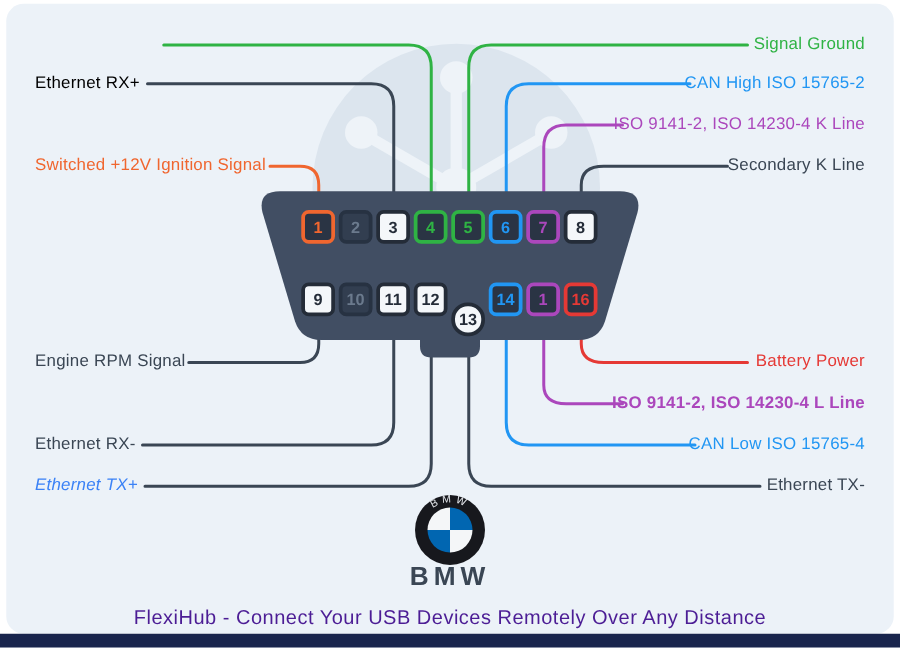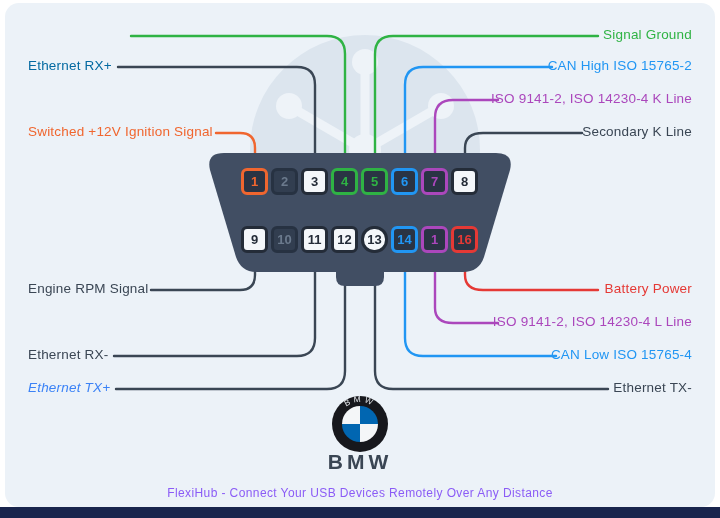--- a/index.html
+++ b/index.html
@@ -31,21 +31,21 @@
     color:#3a4654;
   }
   .label.left{left:28px;}
   .label.right{right:28px;text-align:right;}
   .wordmark{
     position:absolute;left:0;width:720px;top:450px;text-align:center;
     font-size:21px;font-weight:bold;letter-spacing:4px;color:#3a4654;
   }
   .footer{
     position:absolute;left:0;width:720px;top:486px;text-align:center;
-    font-size:12px;letter-spacing:.4px;color:#8b5cf6;
+    font-size:16px;letter-spacing:.4px;color:#4c1d95;
   }
 </style>
 </head>
 <body>
 
 <div class="panel"></div>
 
 <div class="stage">
 
   <svg width="720" height="518" viewBox="0 0 720 518">
@@ -96,37 +96,37 @@
   <div class="pin" style="left: 331px; top: 168px; --c: #2fb344;">4</div>
   <div class="pin" style="left: 361px; top: 168px; --c: #2fb344;">5</div>
   <div class="pin" style="left: 391px; top: 168px; --c: #2196f3;">6</div>
   <div class="pin" style="left: 421px; top: 168px; --c: #ab47bc;">7</div>
   <div class="pin plain" style="left: 451px; top: 168px; --c: #242c38;">8</div>
 
   <div class="pin plain" style="left: 241px; top: 226px; --c: #242c38;">9</div>
   <div class="pin muted" style="left: 271px; top: 226px; --c: #6b7a8d;">10</div>
   <div class="pin plain" style="left: 301px; top: 226px; --c: #242c38;">11</div>
   <div class="pin plain" style="left: 331px; top: 226px; --c: #242c38;">12</div>
-  <div class="pin plain" style="left: 361px; top: 226px; border-radius: 13px; --c: #242c38;">13</div>
+  <div class="pin plain" style="left: 361px; top: 242px; border-radius: 13px; --c: #242c38;">13</div>
   <div class="pin" style="left: 391px; top: 226px; --c: #2196f3;">14</div>
   <div class="pin" style="left: 421px; top: 226px; --c: #ab47bc;">1</div>
   <div class="pin" style="left: 451px; top: 226px; --c: #e53935;">16</div>
 
-  <div class="label left" style="top: 58px; color: #0369a1;">Ethernet RX+</div>
+  <div class="label left" style="top: 58px; color: #000000;">Ethernet RX+</div>
   <div class="label left" style="top: 124px; color: rgb(240, 102, 47);">Switched +12V Ignition Signal</div>
   <div class="label left" style="top: 281px; color: rgb(58, 70, 84);">Engine RPM Signal</div>
   <div class="label left" style="top: 347px; color: rgb(58, 70, 84);">Ethernet RX-</div>
   <div class="label left" style="top: 380px; color: #3b82f6; font-style: italic;">Ethernet TX+</div>
 
   <div class="label right" style="top: 27px; color: rgb(47, 179, 68);">Signal Ground</div>
   <div class="label right" style="top: 58px; color: rgb(33, 150, 243);">CAN High ISO 15765-2</div>
   <div class="label right" style="top: 91px; color: rgb(171, 71, 188); text-align: center;">ISO 9141-2, ISO 14230-4 K Line</div>
   <div class="label right" style="top: 124px; color: rgb(58, 70, 84);">Secondary K Line</div>
   <div class="label right" style="top: 281px; color: rgb(229, 57, 53);">Battery Power</div>
-  <div class="label right" style="top: 314px; color: rgb(171, 71, 188);">ISO 9141-2, ISO 14230-4 L Line</div>
+  <div class="label right" style="top: 314px; color: rgb(171, 71, 188); font-weight: bold;">ISO 9141-2, ISO 14230-4 L Line</div>
   <div class="label right" style="top: 347px; color: rgb(33, 150, 243);">CAN Low ISO 15765-4</div>
   <div class="label right" style="top: 380px; color: rgb(58, 70, 84);">Ethernet TX-</div>
 
   <svg width="60" height="60" viewBox="0 0 60 60" style="left:330px;top:394px">
     <defs>
       <path id="arcTop" d="M8 30 A22 22 0 0 1 52 30"></path>
     </defs>
     <circle cx="30" cy="30" r="28" fill="#17181d"></circle>
     <g transform="translate(30,30)">
       <path d="M0 0 H-18 A18 18 0 0 1 0 -18 Z" fill="#f4f6f8"></path>

